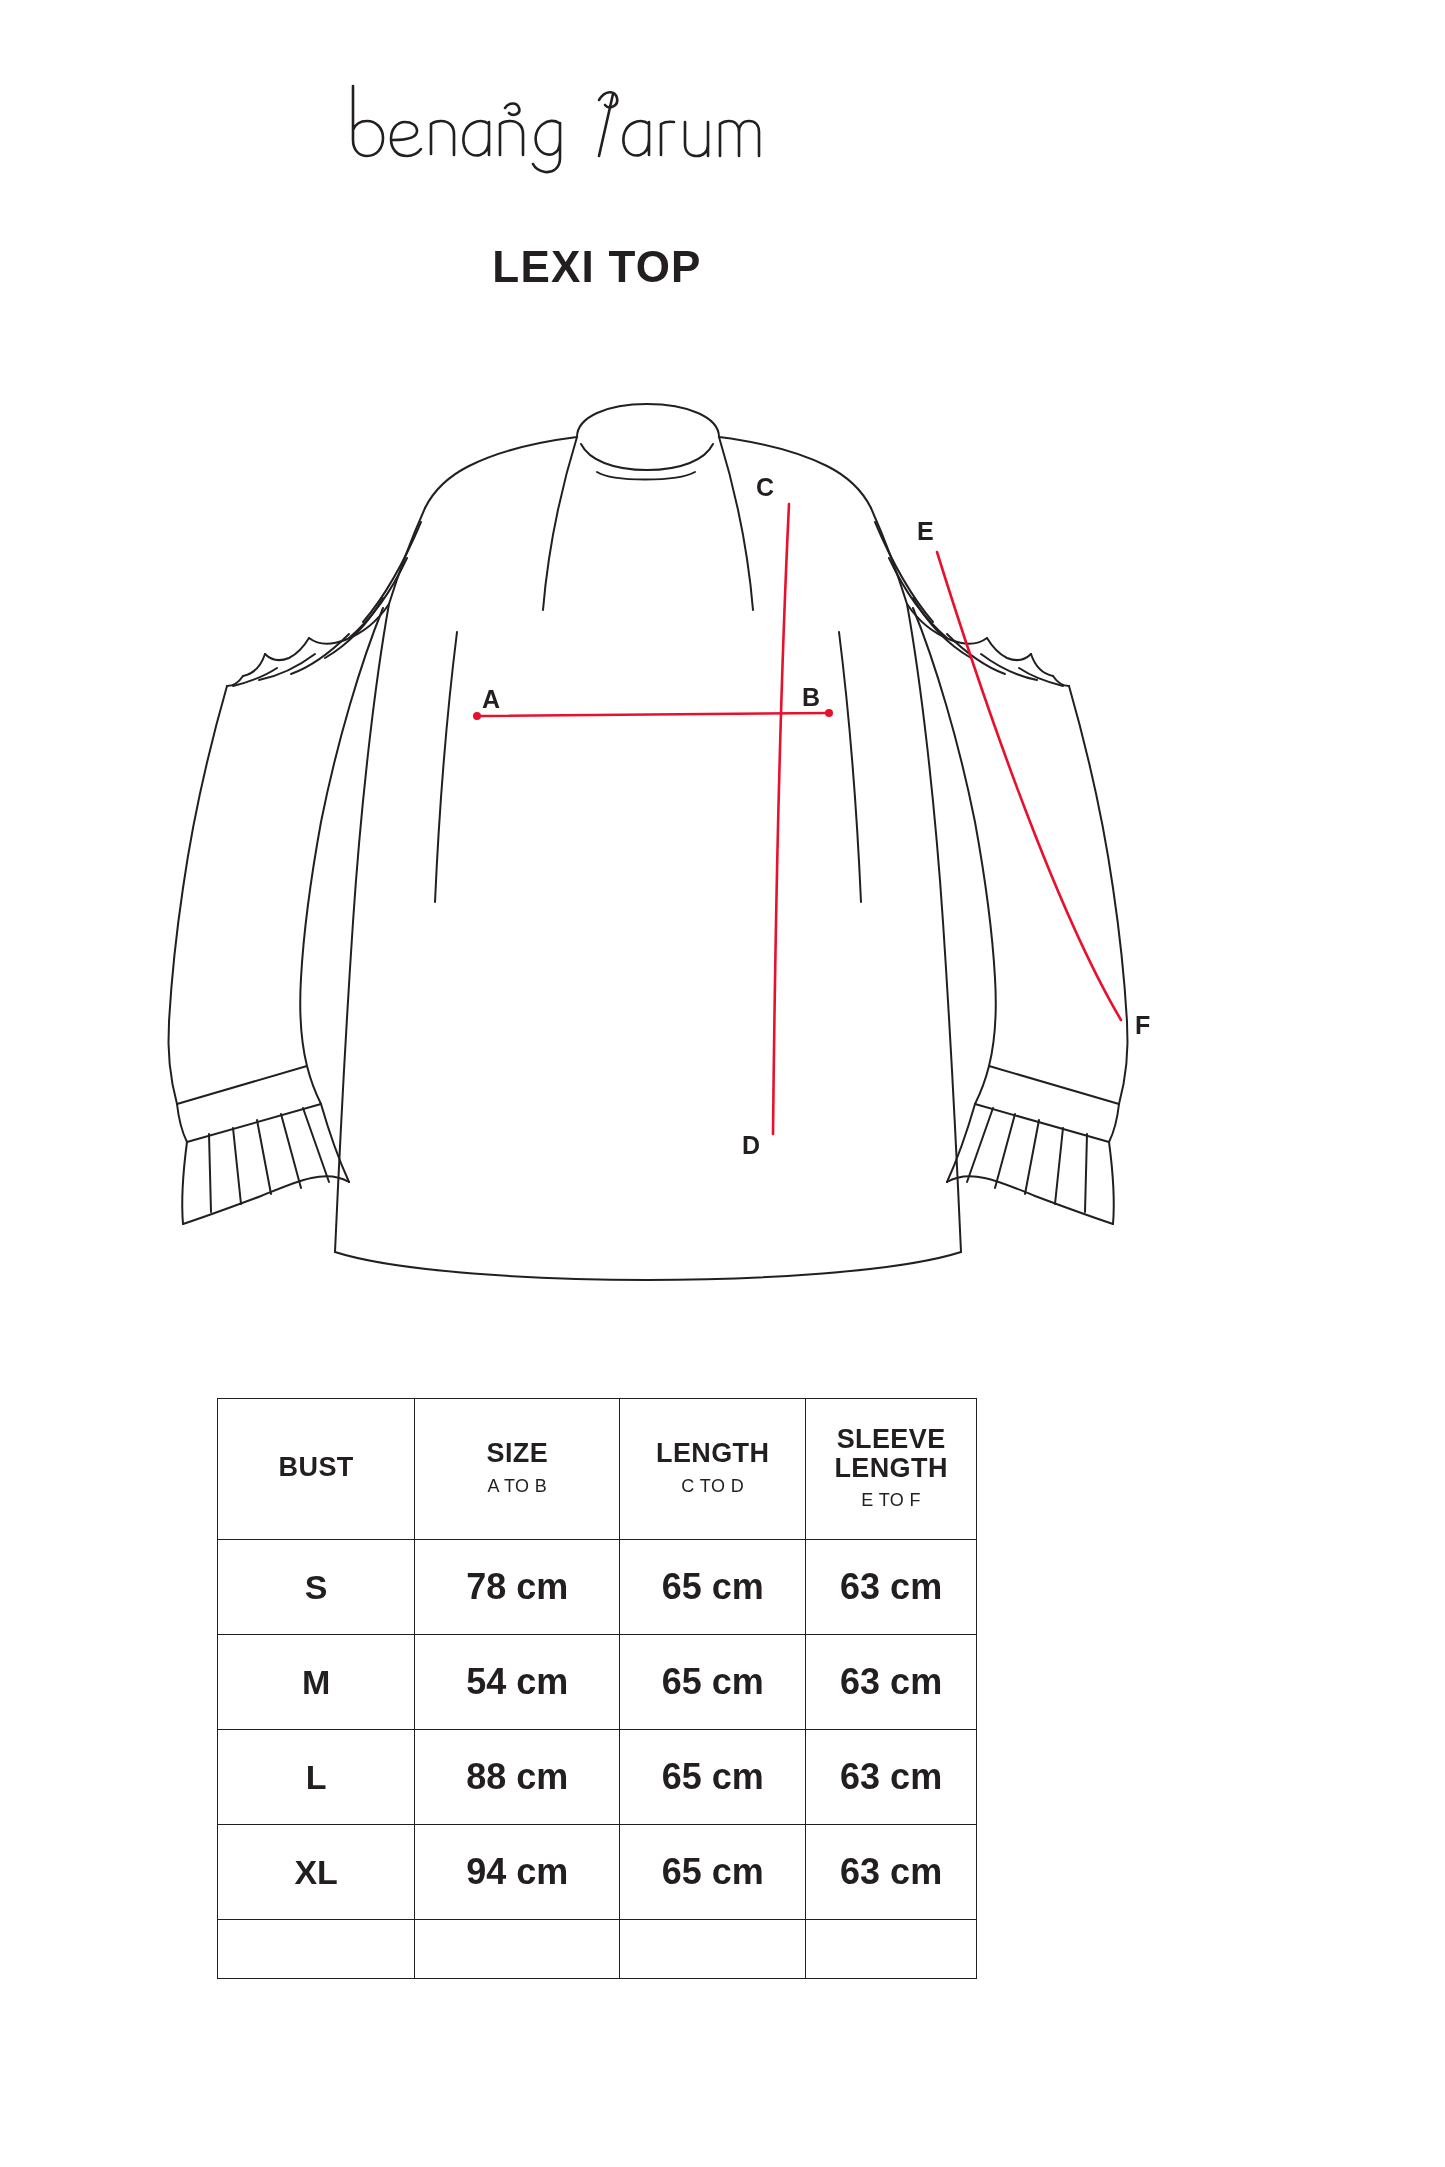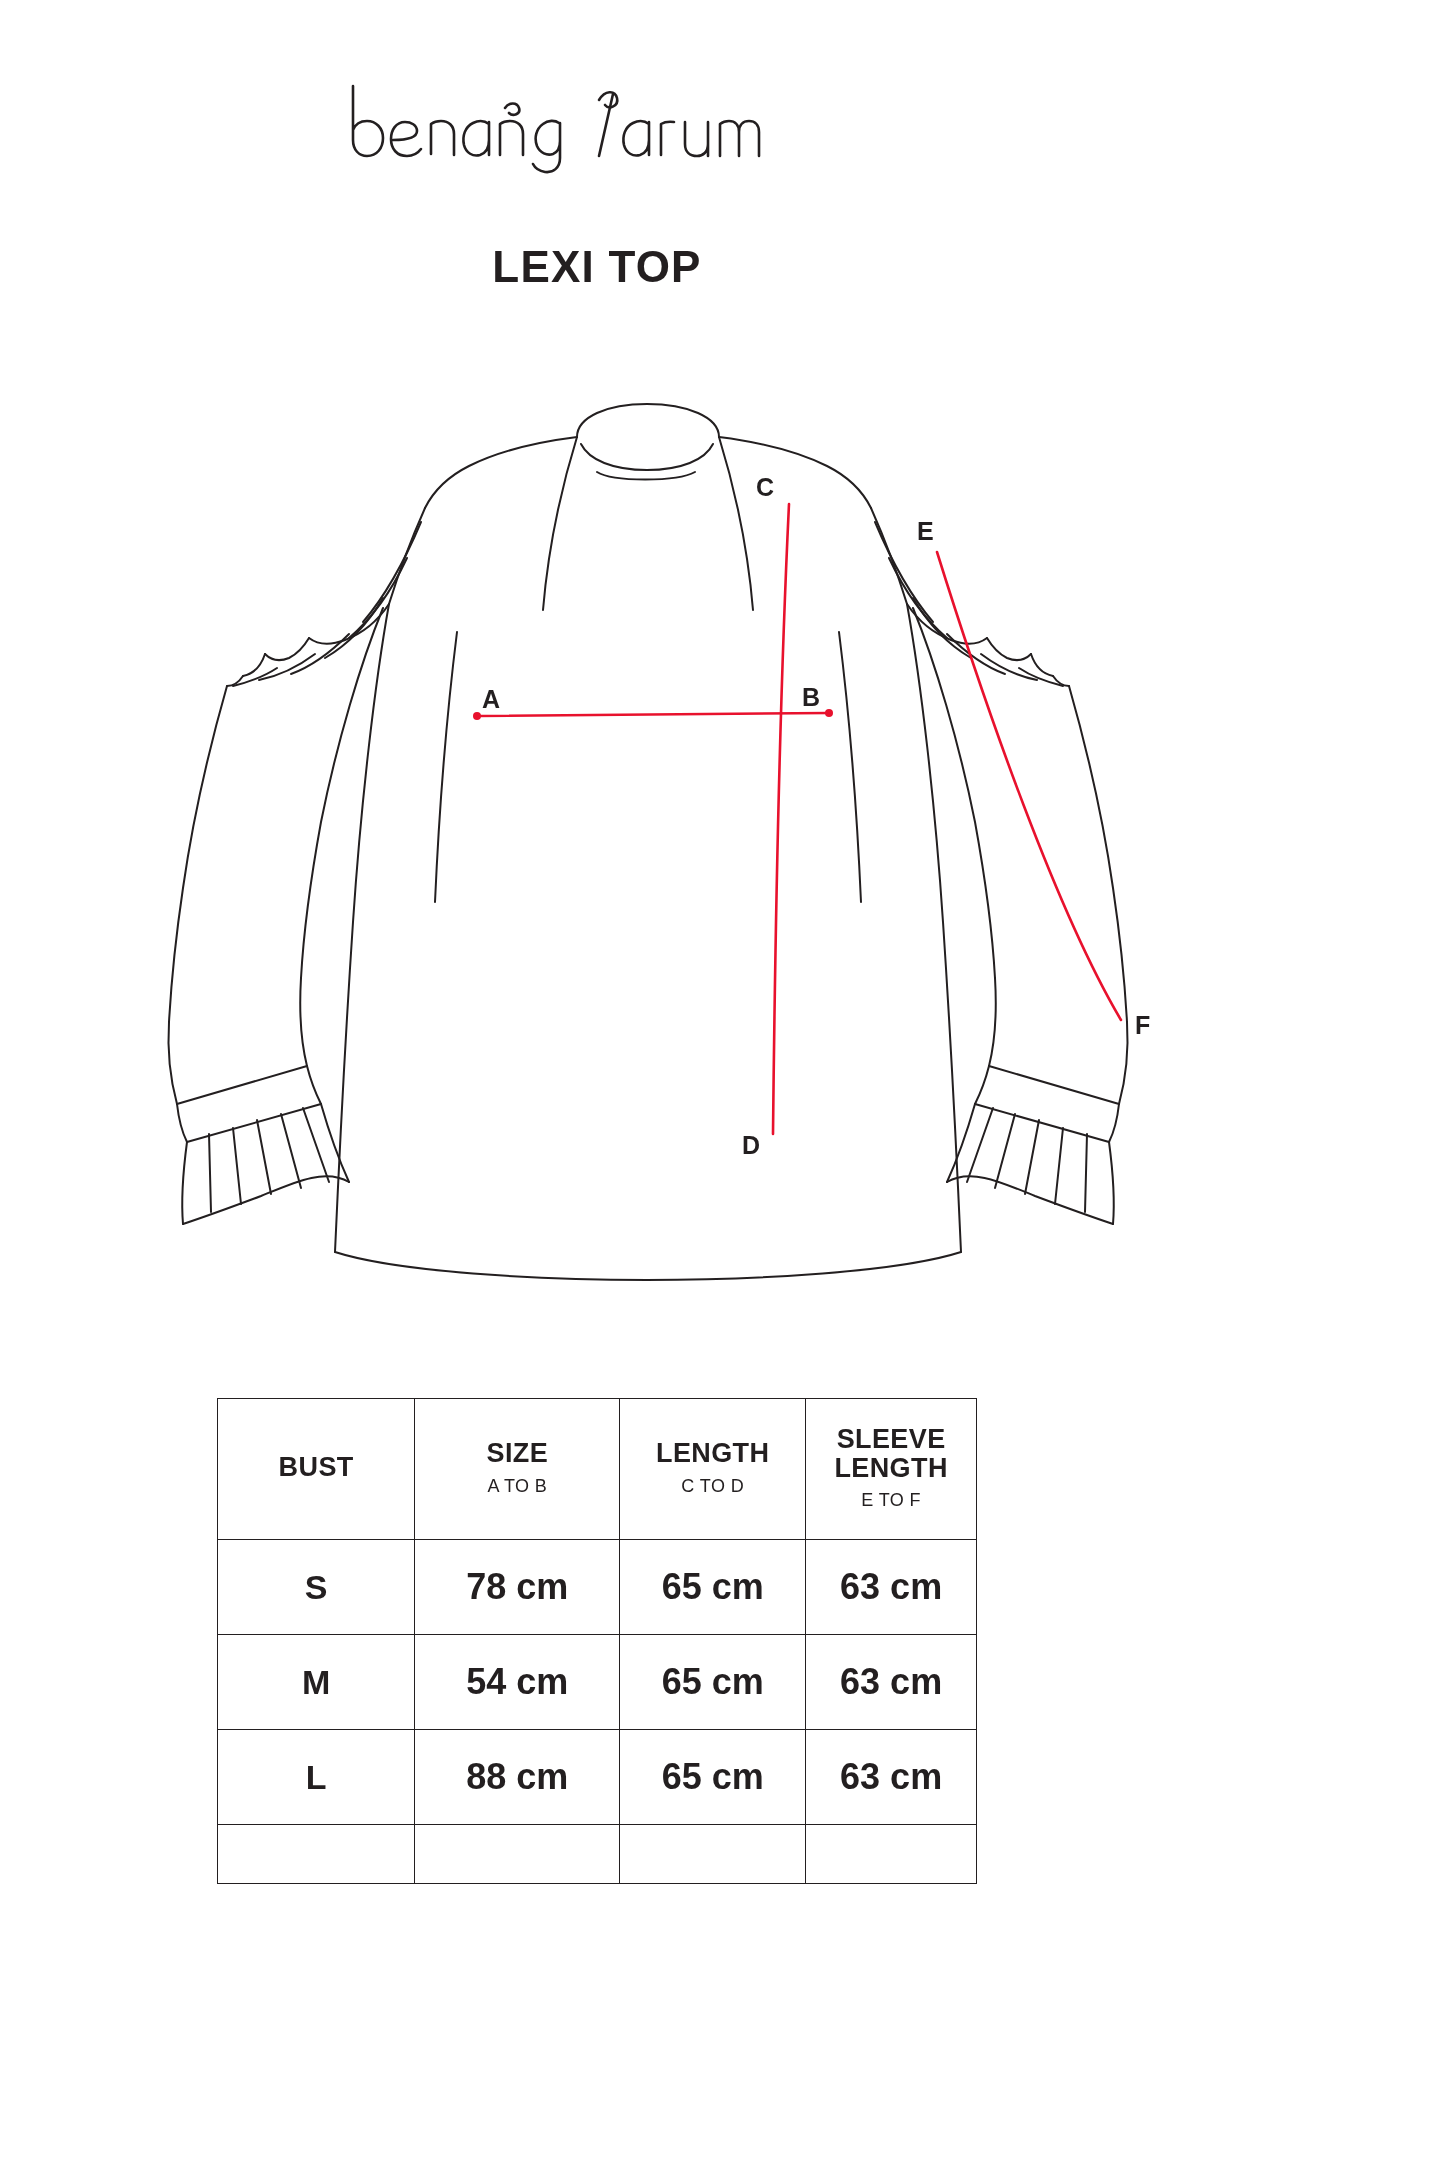--- a/index.html
+++ b/index.html
@@ -299,20 +299,26 @@
           <td>54 cm</td>
           <td>65 cm</td>
           <td>63 cm</td>
         </tr>
         <tr>
           <td class="size-cell">L</td>
           <td>88 cm</td>
           <td>65 cm</td>
           <td>63 cm</td>
         </tr>
+        <tr>
+          <td class="size-cell">XL</td>
+          <td>94 cm</td>
+          <td>65 cm</td>
+          <td>63 cm</td>
+        </tr>
         <tr class="spacer-row">
           <td></td>
           <td></td>
           <td></td>
           <td></td>
         </tr>
       </tbody>
     </table>
   </div>
 

